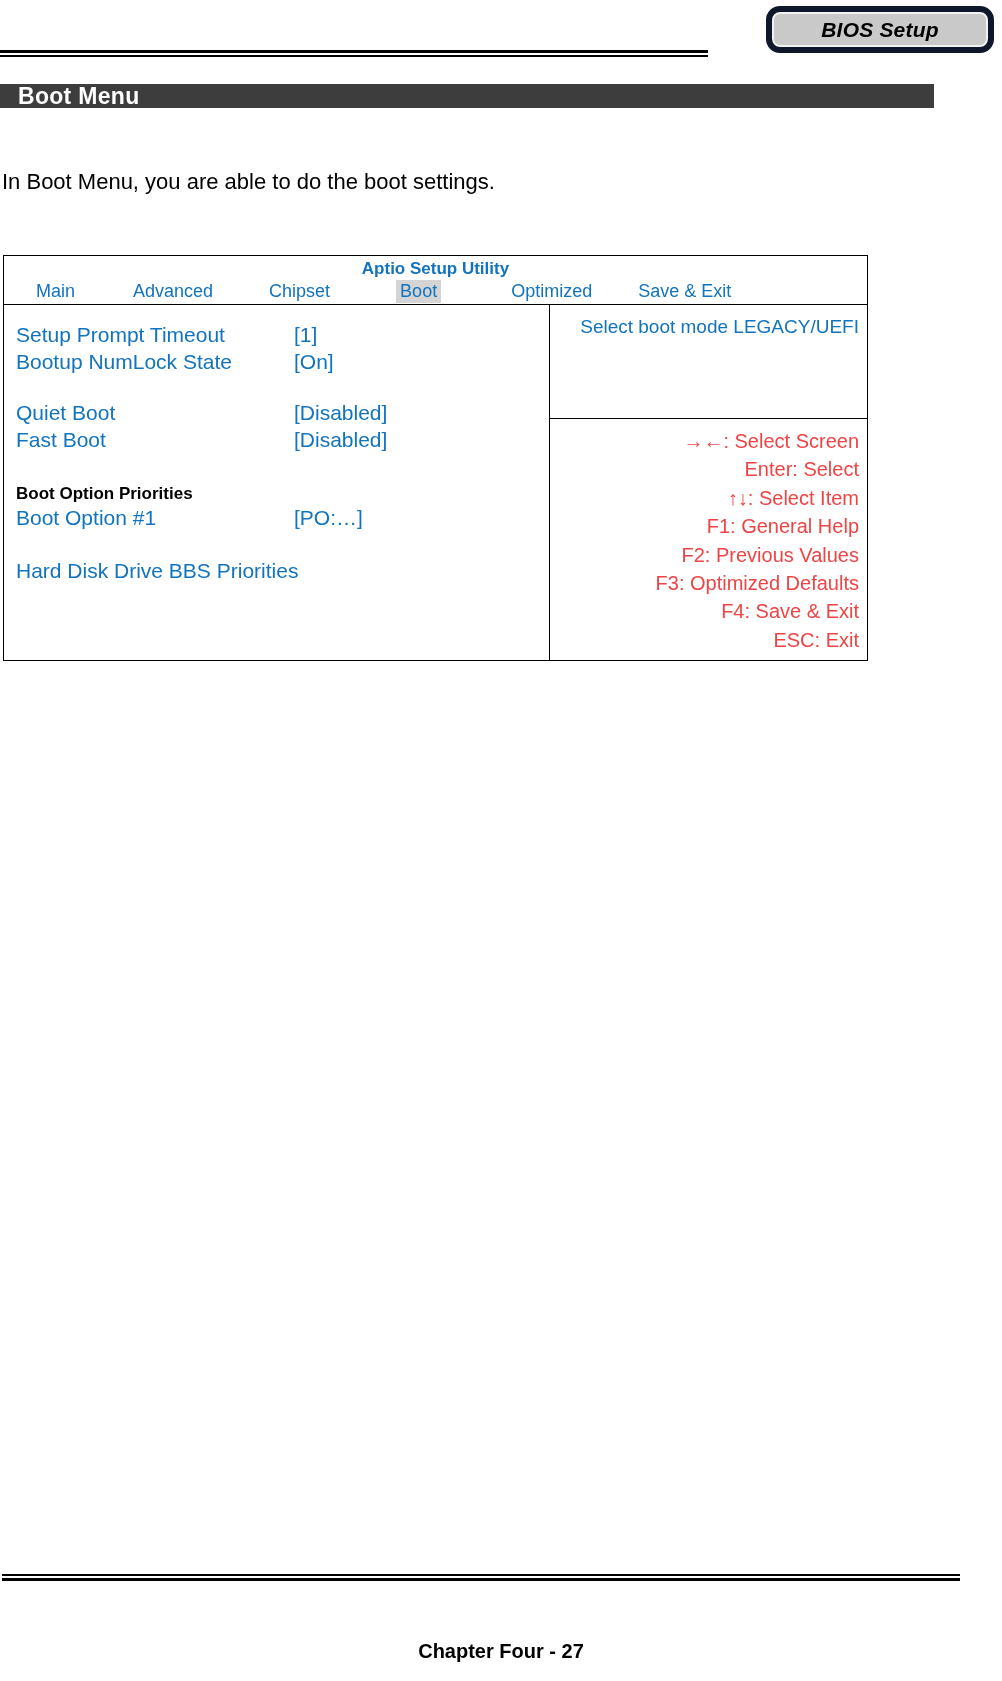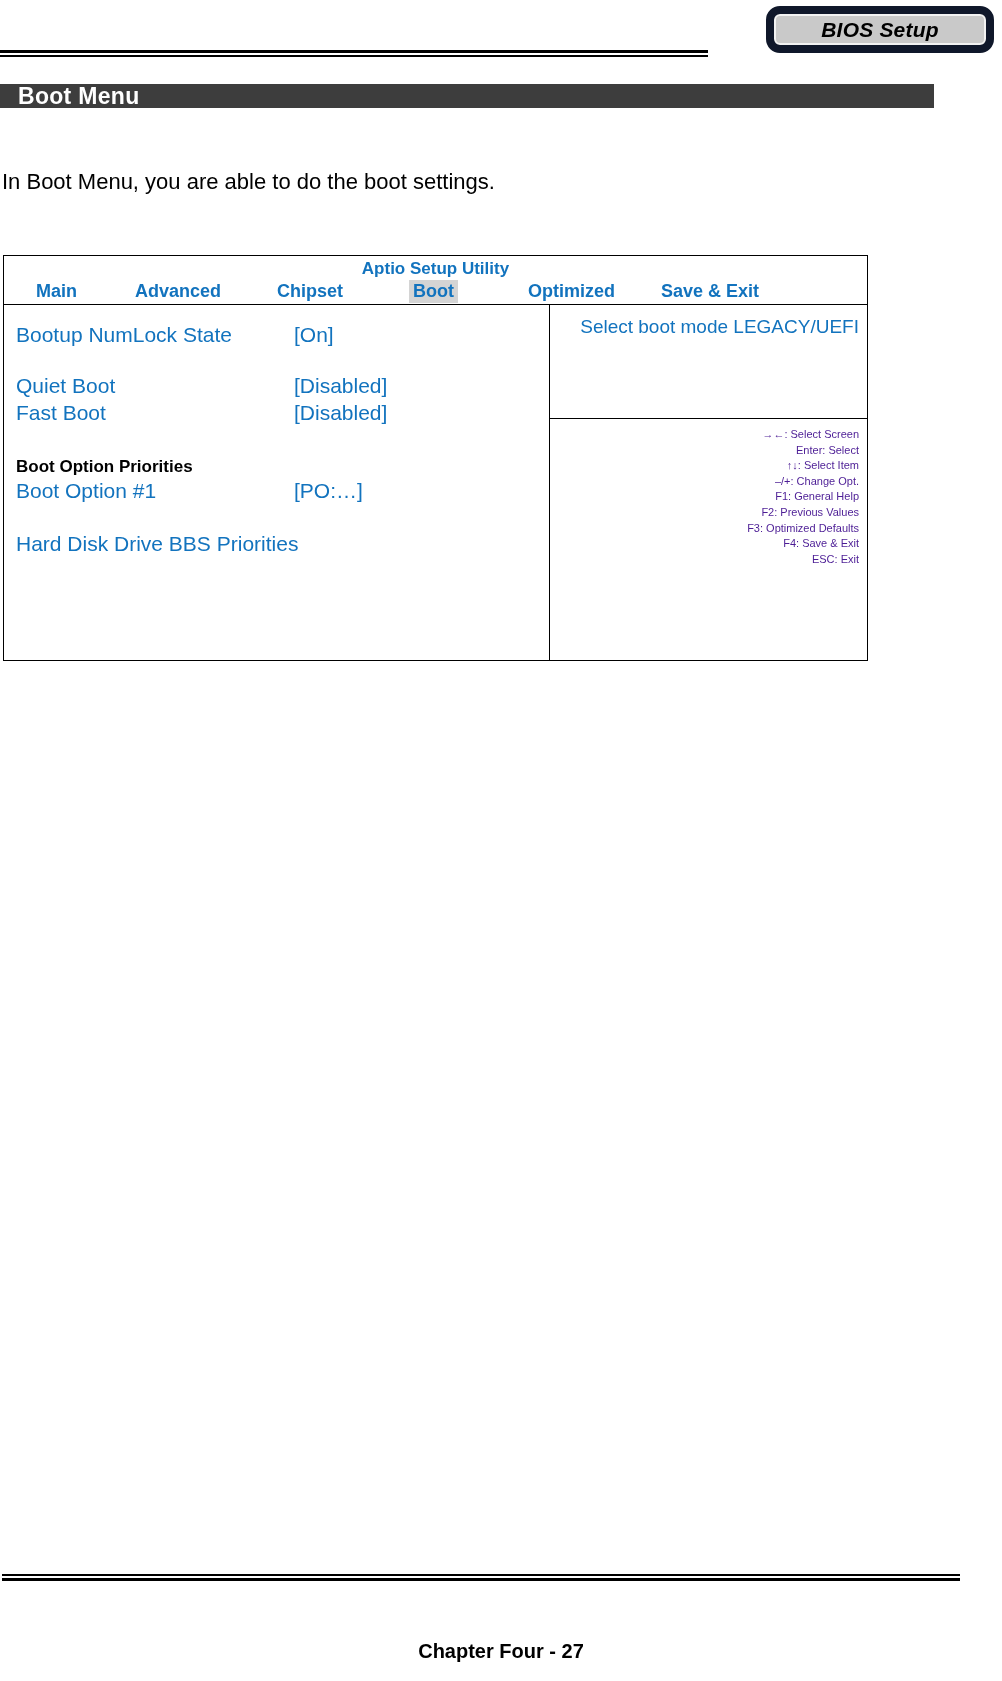--- a/index.html
+++ b/index.html
@@ -22,21 +22,21 @@
     left: 0; top: 0;
     width: 1002px;
     height: 75px;
   }
   .corner-tab {
     position: absolute;
     right: 8px;
     top: 6px;
     width: 228px;
     height: 47px;
-    border: 8px solid #0f172a;
+    border: 6px solid #0f172a;
     border-radius: 14px;
     background: #c9c9c9;
     box-sizing: border-box;
     box-shadow: inset 0 0 0 2px #f2f2f2;
   }
   .corner-tab-label {
     position: absolute;
     left: 0; right: 0;
     top: 50%;
     transform: translateY(-50%);
@@ -119,21 +119,21 @@
     left: 0; right: 0;
     top: 24px;
     display: flex;
     align-items: center;
     padding-left: 28px;
     box-sizing: border-box;
   }
   .bios-tab {
     color: #1273be;
     font-size: 18px;
-    font-weight: bold;
+    font-weight: normal;
     padding: 1px 4px;
     white-space: nowrap;
   }
   .bios-tab.spacer-main   { margin-right: 50px; }
   .bios-tab.spacer-adv    { margin-right: 48px; }
   .bios-tab.spacer-chip   { margin-right: 62px; }
   .bios-tab.spacer-boot   { margin-right: 66px; }
   .bios-tab.spacer-sec    { margin-right: 38px; }
   .bios-tab.is-active {
     background: #d4d4d4;
@@ -197,22 +197,22 @@
   }
   .vspace-sm { height: 24px; }
   .vspace-md { height: 26px; }
 
   .help-text {
     font-size: 19px;
     color: #1273be;
     line-height: 1.25;
   }
   .key-row {
-    font-size: 11px;
-    color: #4c1d95;
+    font-size: 20px;
+    color: #ef4444;
     line-height: 1.42;
     white-space: nowrap;
   }
 
   
   .footer-rule {
     position: absolute;
     left: 2px;
     top: 1574px;
     width: 958px;
@@ -261,20 +261,24 @@
       <div class="bios-tab spacer-sec">Optimized</div>
       <div class="bios-tab">Save &amp; Exit</div>
     </div>
   </div>
 
   <div class="bios-body">
 
     <div class="bios-left">
 
 
+      <div class="setting-row">
+        <div class="setting-label">Setup Prompt Timeout</div>
+        <div class="setting-value">[1]</div>
+      </div>
 
       <div class="setting-row">
         <div class="setting-label">Bootup NumLock State</div>
         <div class="setting-value">[On]</div>
       </div>
 
       <div class="vspace-sm"></div>
 
       <div class="setting-row">
         <div class="setting-label">Quiet Boot</div>
@@ -302,21 +306,20 @@
     </div>
 
     <div class="bios-right">
       <div class="bios-help">
         <div class="help-text">Select boot mode LEGACY/UEFI</div>
       </div>
       <div class="bios-keys">
         <div class="key-row">→←: Select Screen</div>
         <div class="key-row">Enter: Select</div>
         <div class="key-row">↑↓: Select Item</div>
-        <div class="key-row">–/+: Change Opt.</div>
         <div class="key-row">F1: General Help</div>
         <div class="key-row">F2: Previous Values</div>
         <div class="key-row">F3: Optimized Defaults</div>
         <div class="key-row">F4: Save &amp; Exit</div>
         <div class="key-row">ESC: Exit</div>
       </div>
     </div>
 
   </div>
 </div>

